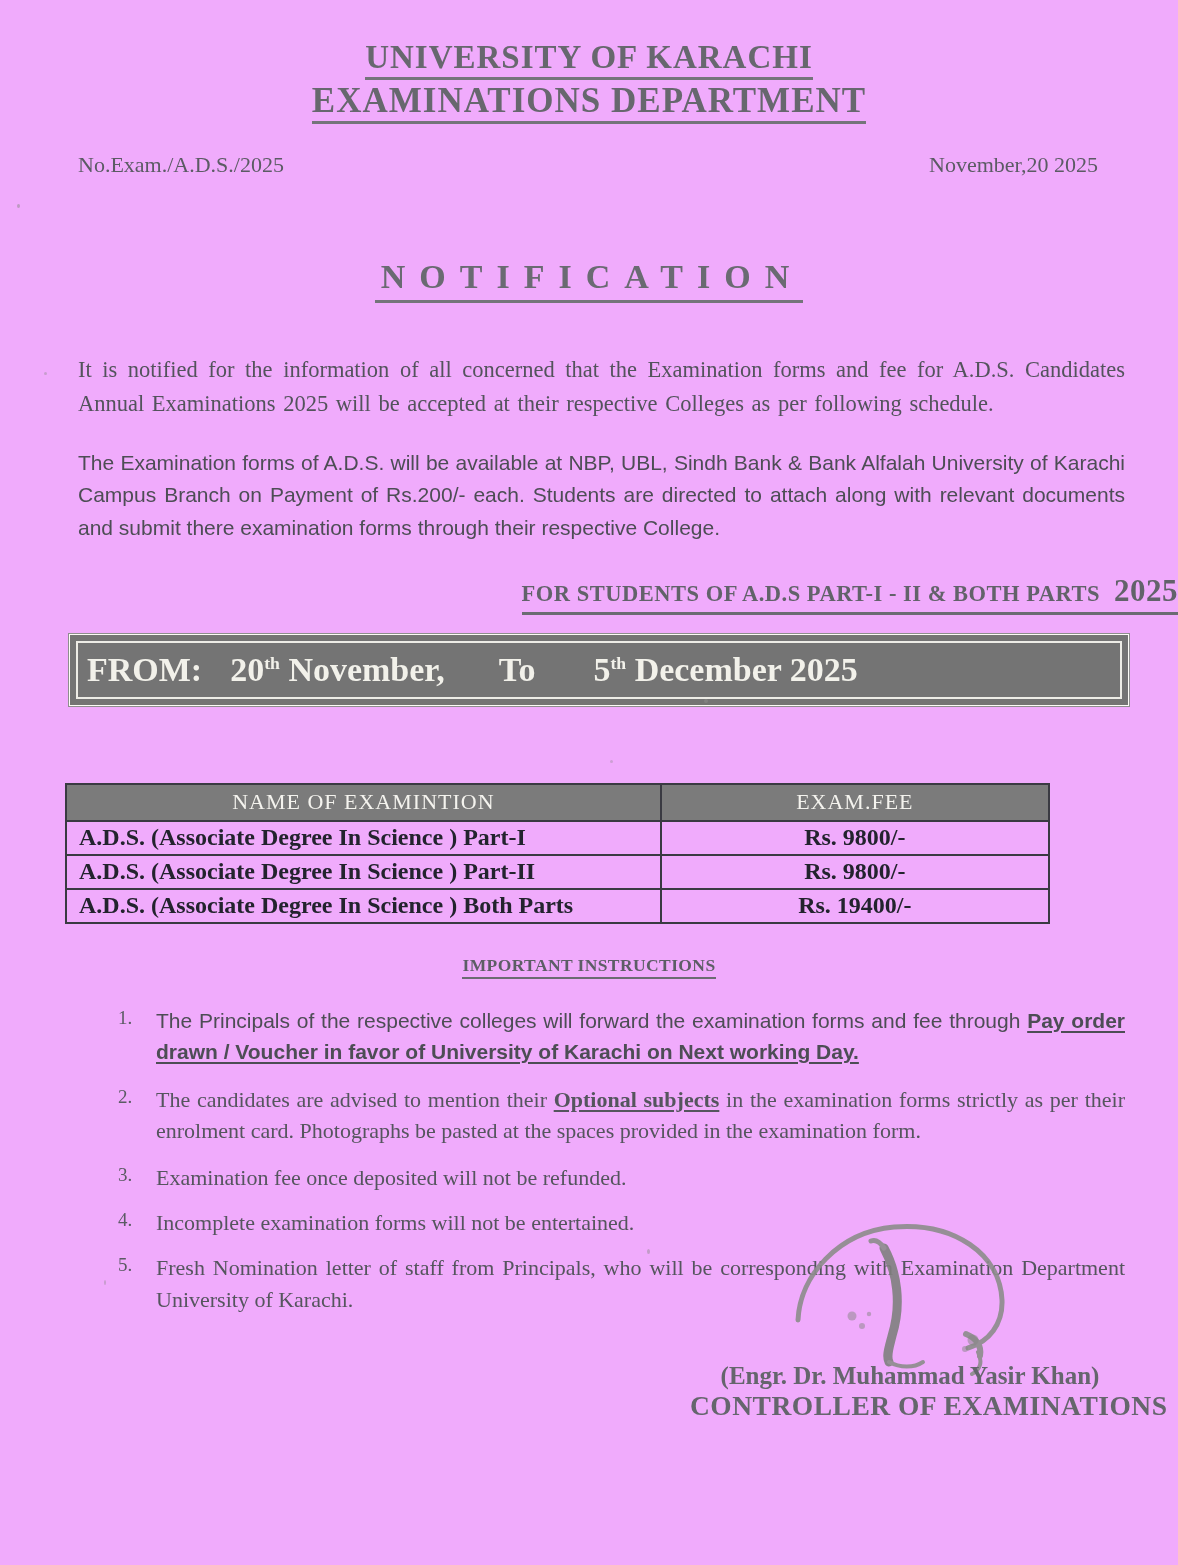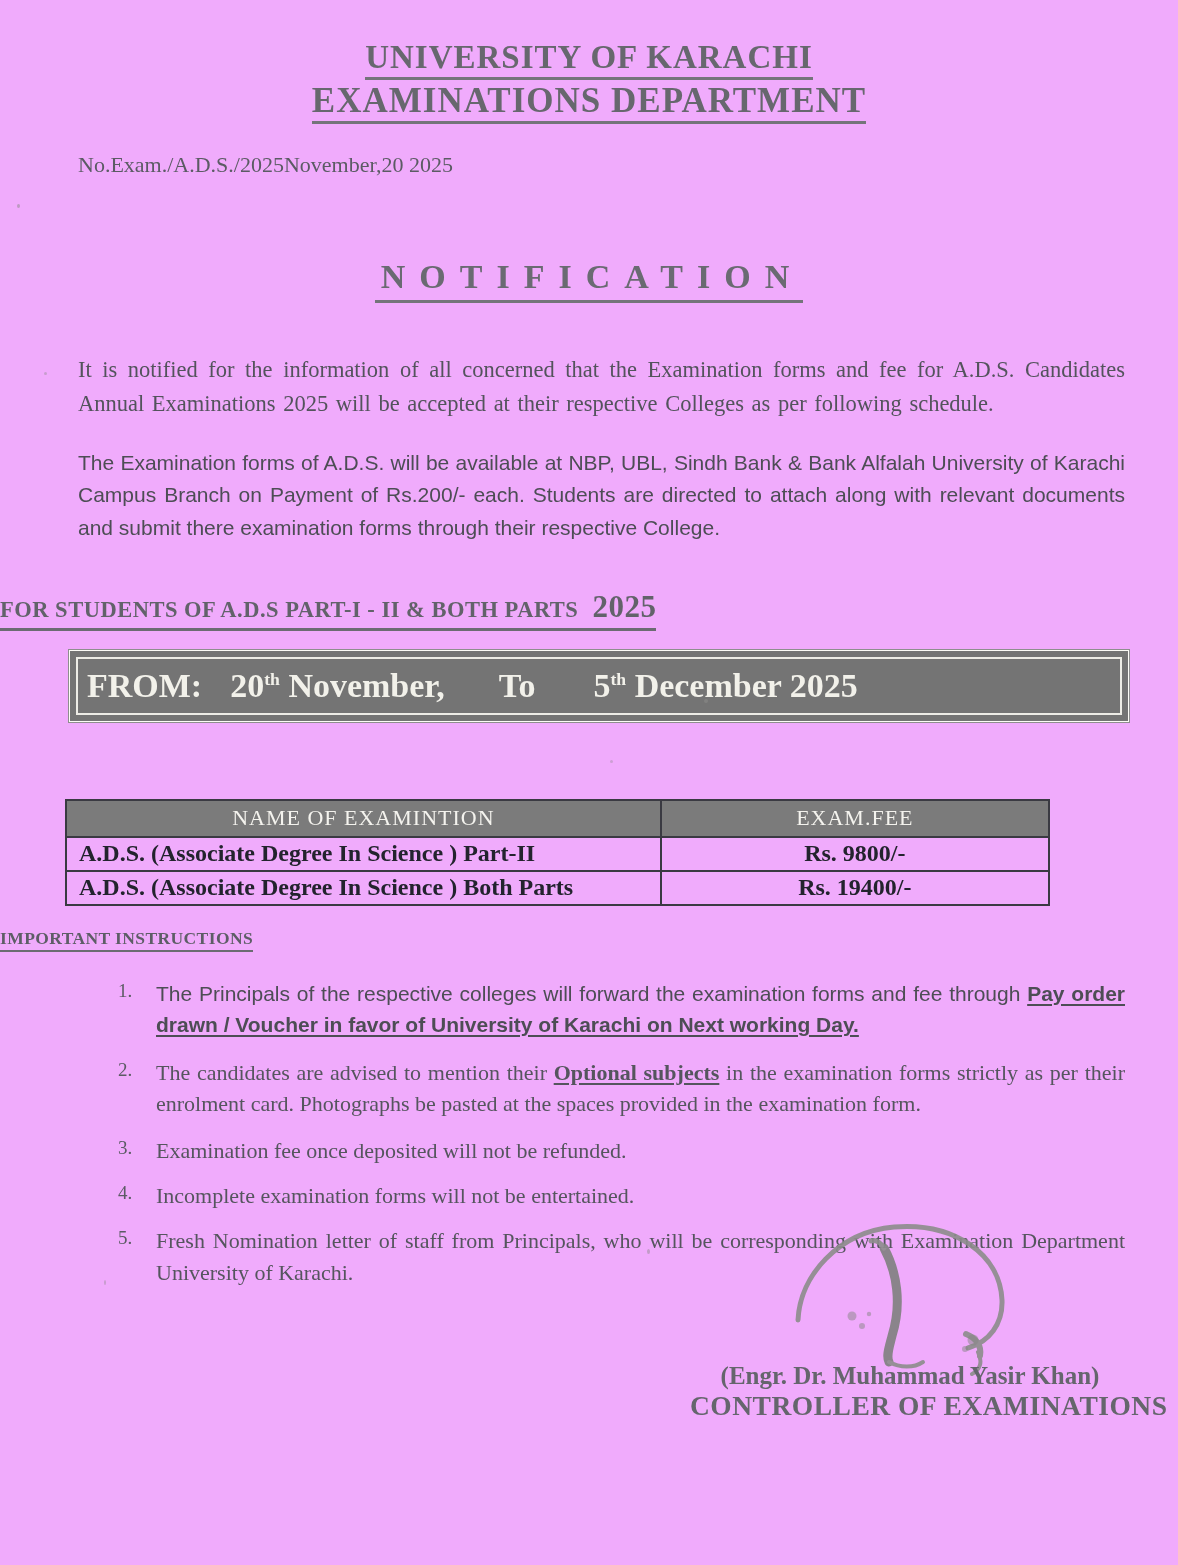--- a/index.html
+++ b/index.html
@@ -21,21 +21,21 @@
   }
   .doc-header .line2 {
     display:block; margin-top:3px;
   }
   .doc-header .line2 span{
     font-size:35px; font-weight:bold; letter-spacing:1px; color:#67676e;
     display:inline-block; border-bottom:3px solid #74747a; line-height:1.05; padding-bottom:2px;
   }
   
   .ref-row {
-    display:flex; 
+    display:flex; justify-content:space-between;
     padding:0 80px 0 78px; margin-top:28px;
     font-size:22px; color:#5b5b64;
   }
   
   .notif-wrap { text-align:center; margin-top:80px; }
   .notif-title {
     display:inline-block;
     font-size:34px; font-weight:bold; letter-spacing:14px; color:#6a6a72;
     border-bottom:3px solid #74747a; padding-bottom:4px; padding-left:6px;
   }
@@ -44,21 +44,21 @@
     margin:50px 53px 0 78px;
     font-size:22.5px; line-height:1.5; text-align:justify; color:#53535c;
     word-spacing:2px;
   }
   .para2 {
     margin:26px 53px 0 78px;
     font-family:"Liberation Sans", sans-serif;
     font-size:21px; line-height:1.55; text-align:justify; color:#4d4d55;
   }
   
-  .audience { text-align:left; margin-top:44px; }
+  .audience { text-align:right; margin-top:28px; }
   .audience .inner {
     display:inline-block; border-bottom:3px solid #6b6b72; padding-bottom:3px;
     font-size:22.5px; font-weight:bold; color:#62626a; letter-spacing:0.5px;
   }
   .audience .year { font-size:31px; margin-left:14px; }
   
   .banner {
     margin:20px 0 0 70px; width:1058px; height:70px;
     background:#747474;
     box-shadow:0 0 0 1px #fcfbf6, 0 0 0 2px #8e8e8e;
@@ -87,21 +87,21 @@
     height:37px; border:2px solid #3a3a42;
   }
   .fee-table td {
     height:34px; border:2px solid #3a3a42;
     font-size:24px; color:#23232e;
   }
   .fee-table .col-name { width:60.5%; }
   .fee-table td.col-name { padding-left:12px; text-align:left; }
   .fee-table td.col-fee { text-align:center; }
   
-  .instr-title-wrap { text-align:left; margin-top:22px; }
+  .instr-title-wrap { text-align:center; margin-top:31px; }
   .instr-title {
     display:inline-block; font-size:17.5px; font-weight:bold; color:#5d5d66;
     border-bottom:2px solid #6b6b72; padding-bottom:1px; letter-spacing:0.4px;
   }
   .instr-list { margin-top:26px; }
   .instr-item {
     display:flex; align-items:flex-start;
     margin:0 53px 16px 118px;
   }
   .instr-item .num {
@@ -168,20 +168,24 @@
   </div>
 
   <table class="fee-table">
     <thead>
       <tr>
         <th class="col-name">NAME OF EXAMINTION</th>
         <th class="col-fee">EXAM.FEE</th>
       </tr>
     </thead>
     <tbody>
+      <tr>
+        <td class="col-name">A.D.S.  (Associate Degree In Science ) Part-I</td>
+        <td class="col-fee">Rs. 9800/-</td>
+      </tr>
       <tr>
         <td class="col-name">A.D.S.  (Associate Degree In Science ) Part-II</td>
         <td class="col-fee">Rs. 9800/-</td>
       </tr>
       <tr>
         <td class="col-name">A.D.S.  (Associate Degree In Science ) Both Parts</td>
         <td class="col-fee">Rs. 19400/-</td>
       </tr>
     </tbody>
   </table>

